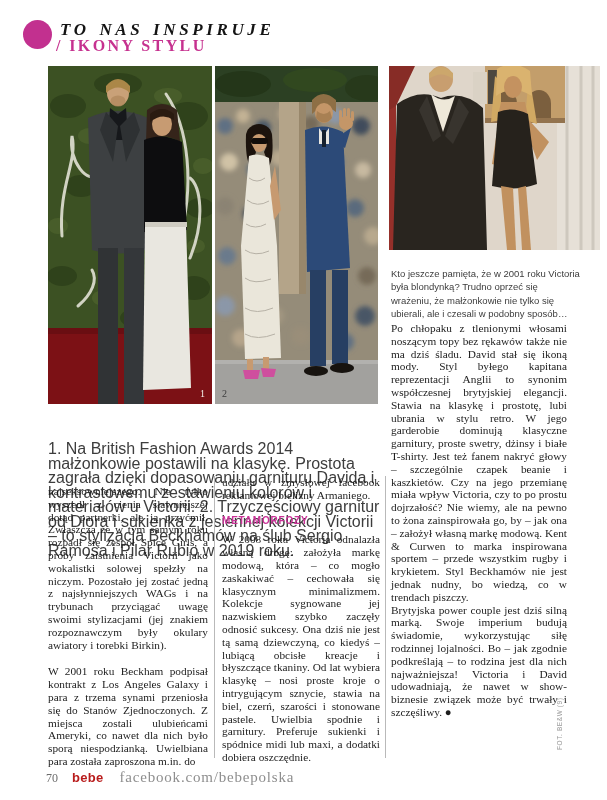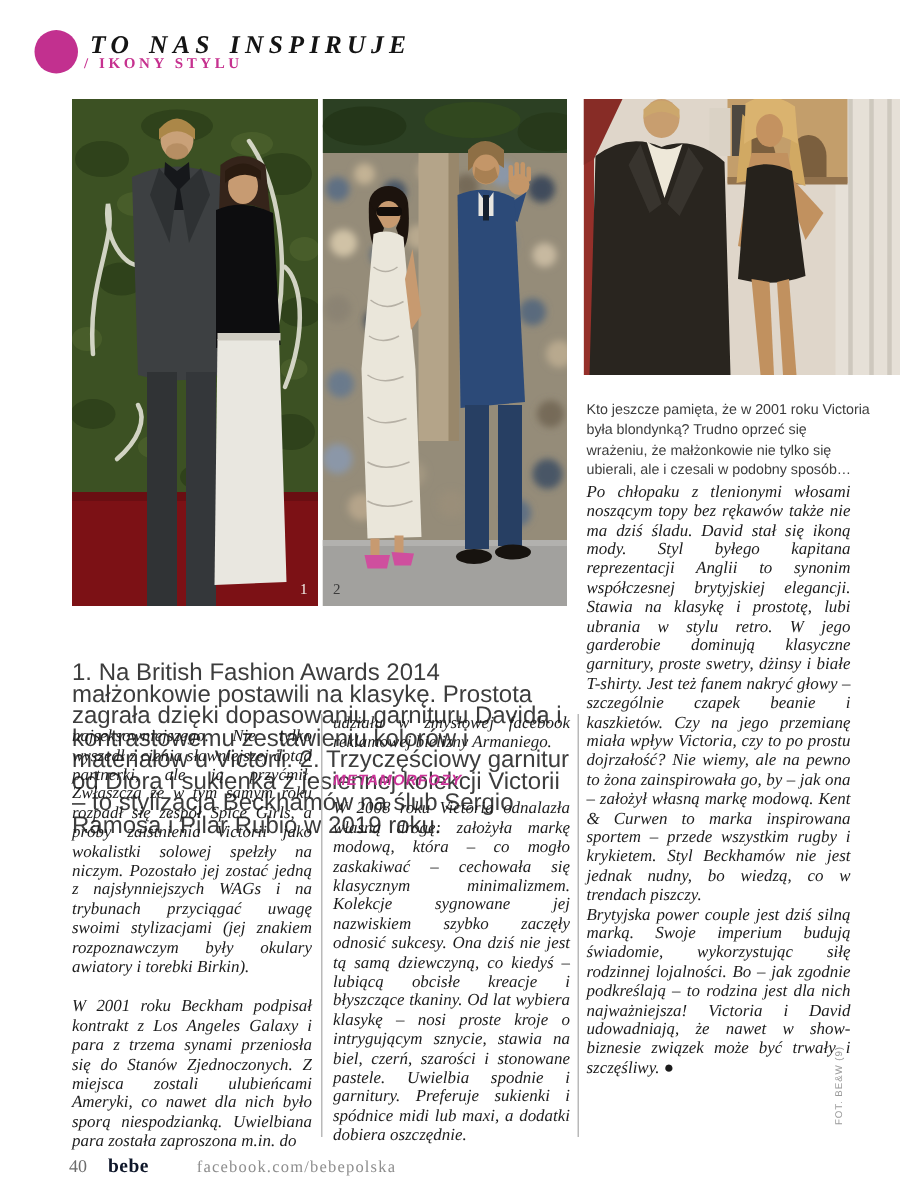--- a/index.html
+++ b/index.html
@@ -5,63 +5,63 @@
   html,body{margin:0;padding:0;background:#ffffff;}
   .page{position:relative;width:607px;height:800px;background:#ffffff;overflow:hidden;
         font-family:"Liberation Serif",serif;}
 
   
   .brand-dot{position:absolute;left:23px;top:20px;width:29px;height:29px;border-radius:50%;
              background:#c2308f;}
   .sec-title{position:absolute;left:56px;top:16px;margin:4px;font-family:"Liberation Serif",serif;
              font-size:17px;font-weight:bold;letter-spacing:3.6px;word-spacing:2px;color:#141414;font-style:italic;}
   .sec-subtitle{position:absolute;left:56px;top:37px;margin:0;font-family:"Liberation Serif",serif;
-             font-size:10px;font-weight:bold;letter-spacing:2.4px;color:#c6318f;}
+             font-size:16px;font-weight:bold;letter-spacing:2.4px;color:#c6318f;}
 
   
   .photo{position:absolute;overflow:hidden;}
   .photo svg{display:block;width:100%;height:100%;}
   .photo1{left:48px;top:66px;width:164px;height:338px;}
   .photo2{left:215px;top:66px;width:163px;height:338px;}
   .photo3{left:389px;top:66px;width:211px;height:184px;}
   .ph-num{position:absolute;font-family:"Liberation Serif",serif;font-size:10px;line-height:10px;}
   .ph-num1{right:7px;bottom:5px;color:#f3f0ea;}
   .ph-num2{left:7px;bottom:5px;color:#3c3c3c;}
 
   
   .cap{font-family:"Liberation Sans",sans-serif;color:#3d3d3d;}
   .cap-right{position:absolute;left:391px;top:257px;width:190px;font-size:9.5px;line-height:13.5px;}
   .cap-bottom{position:absolute;left:48px;top:410px;width:332px;font-size:16px;line-height:14.5px;margin-top:32px;}
 
   
   .col{position:absolute;font-size:11.3px;line-height:12.8px;text-align:justify;color:#1c1c1c;
        hyphens:auto;}
-  .col p{margin:0;font-style:italic;}
+  .col p{margin:0;}
   .col1{left:48px;top:485px;width:160px;}
   .col2{left:222px;top:476px;width:158px;}
   .col3{left:391px;top:322px;width:176px;}
   .col1 .p2{margin-top:14px;}
   .col-heading{font-family:"Liberation Sans",sans-serif;font-weight:bold;font-size:10px;
        letter-spacing:0.8px;color:#cb3398;margin:13px 0 6px 0 !important;}
   .vrule{position:absolute;width:1px;background:#b9b9b9;}
   .vrule1{left:214px;top:476px;height:282px;}
   .vrule2{left:385px;top:476px;height:282px;}
 
   
   .credit{position:absolute;left:556px;top:686px;height:64px;writing-mode:vertical-rl;
           transform:rotate(180deg);font-family:"Liberation Sans",sans-serif;font-size:6.5px;
           letter-spacing:0.6px;color:#9a9a9a;}
 
   
   .footer{position:absolute;left:46px;top:769px;display:flex;align-items:baseline;}
   .pagenum{font-family:"Liberation Serif",serif;font-size:12px;color:#6c6c6c;}
-  .logo{font-family:Liberation Serif, serif;font-weight:bold;font-size:13px;color:#0f172a;
+  .logo{font-family:Liberation Sans, sans-serif;font-weight:bold;font-size:13px;color:#b91c1c;
         margin-left:14px;letter-spacing:0.3px;}
-  .foot-url{font-family:"Liberation Serif",serif;font-size:11px;letter-spacing:0.8px;
-        color:#8e8e8e;margin-left:32px;}
+  .foot-url{font-family:"Liberation Serif",serif;font-size:15px;letter-spacing:0.8px;
+        color:#8e8e8e;margin-left:16px;}
 </style>
 </head>
 <body>
 
 <div class="page">
 
   <span class="brand-dot"></span>
   <h1 class="sec-title">TO NAS INSPIRUJE</h1>
   <h2 class="sec-subtitle">/ IKONY STYLU</h2>
 
@@ -262,18 +262,18 @@
   </div>
 
   <div class="col col3">
     <p>Po chłopaku z tlenionymi włosami noszącym topy bez rękawów także nie ma dziś śladu. David stał się ikoną mody. Styl byłego kapitana reprezentacji Anglii to synonim współczesnej brytyjskiej elegancji. Stawia na klasykę i prostotę, lubi ubrania w stylu retro. W jego garderobie dominują klasyczne garnitury, proste swetry, dżinsy i białe T-shirty. Jest też fanem nakryć głowy – szczególnie czapek beanie i kaszkietów. Czy na jego przemianę miała wpływ Victoria, czy to po prostu dojrzałość? Nie wiemy, ale na pewno to żona zainspirowała go, by – jak ona – założył własną markę modową. Kent &amp; Curwen to marka inspirowana sportem – przede wszystkim rugby i krykietem. Styl Beckhamów nie jest jednak nudny, bo wiedzą, co w trendach piszczy.</p>
     <p>Brytyjska power couple jest dziś silną marką. Swoje imperium budują świadomie, wykorzystując siłę rodzinnej lojalności. Bo – jak zgodnie podkreślają – to rodzina jest dla nich najważniejsza! Victoria i David udowadniają, że nawet w show-biznesie związek może być trwały i szczęśliwy. ●</p>
   </div>
 
   <div class="credit">FOT. BE&amp;W (9)</div>
 
   <div class="footer">
-    <span class="pagenum">40</span>
+    <span class="pagenum">70</span>
     <span class="logo">bebe</span>
     <span class="foot-url">facebook.com/bebepolska</span>
   </div>
 
 </div>
 
 </body></html>

